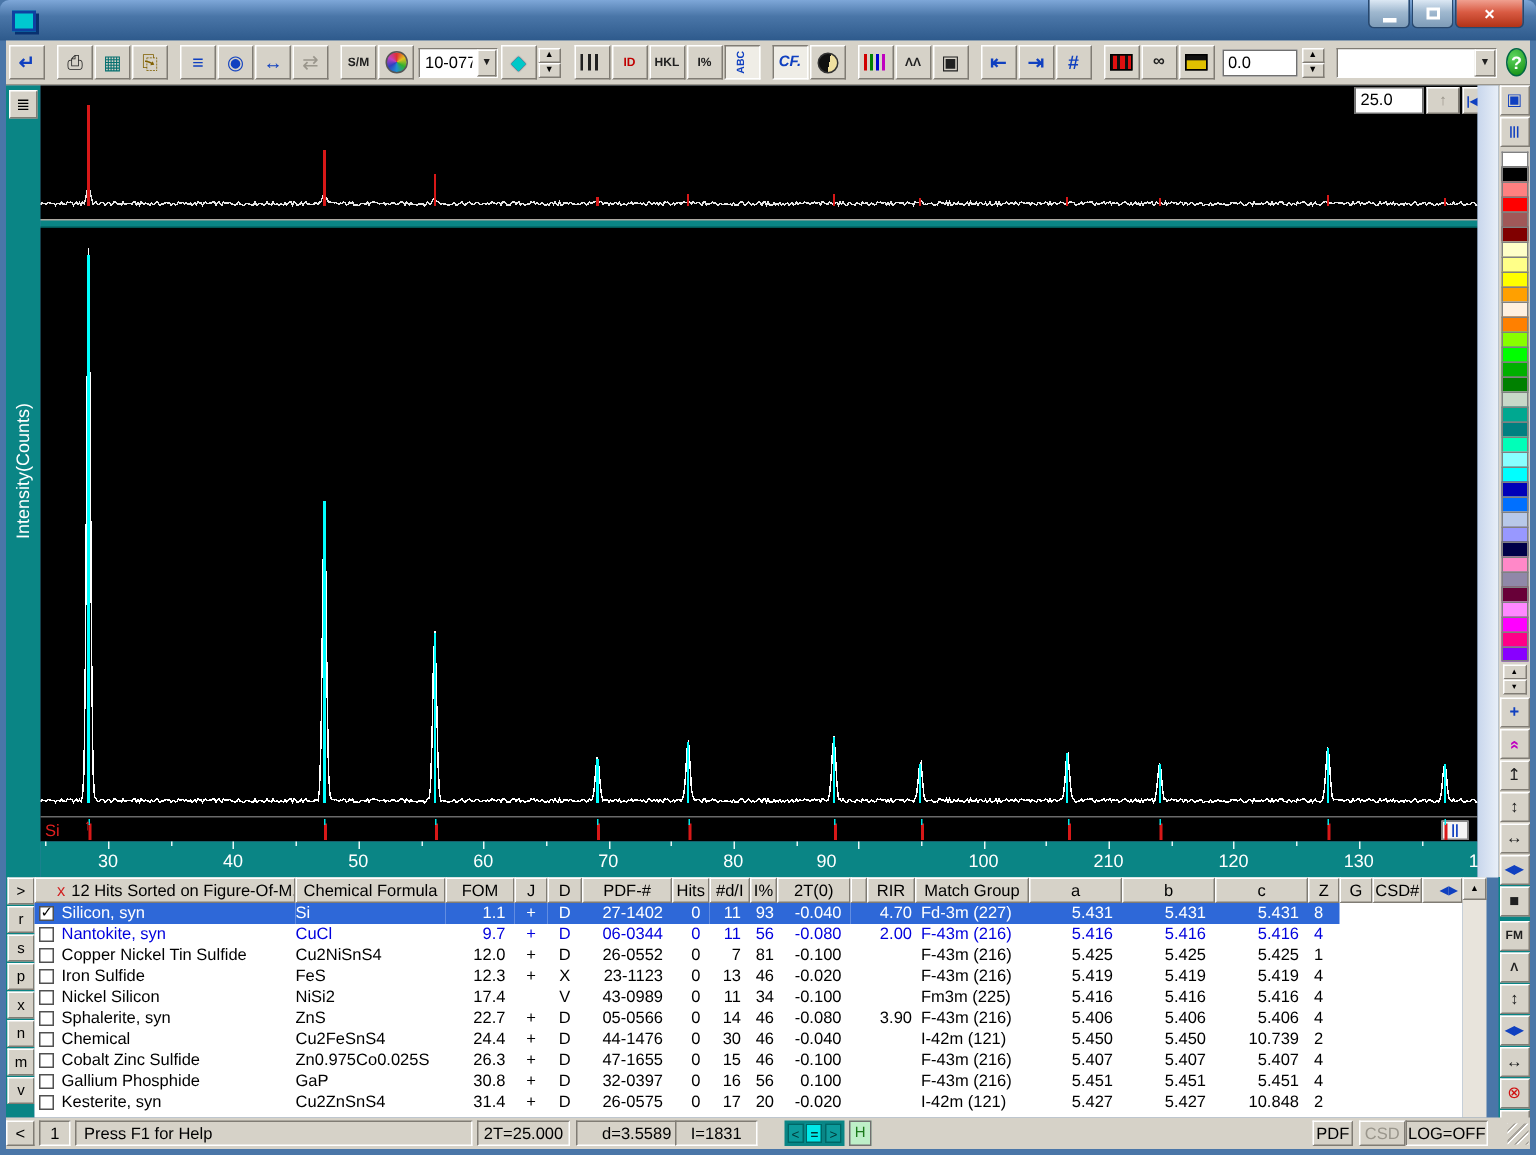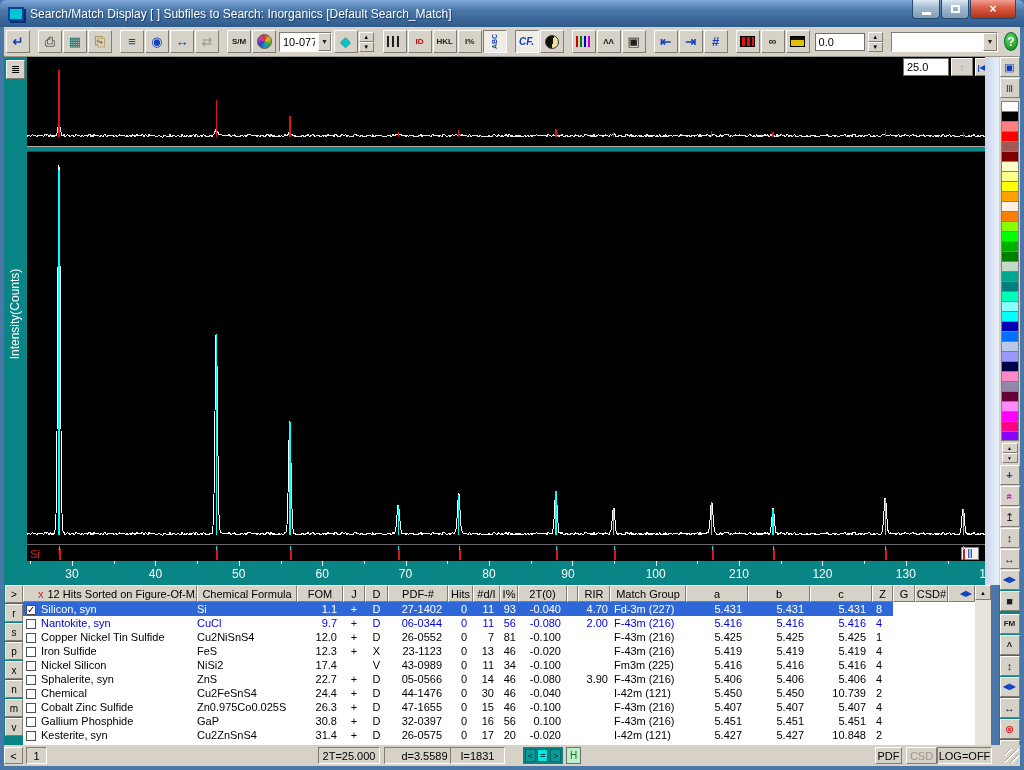--- a/index.html
+++ b/index.html
@@ -151,21 +151,20 @@
     border:1px solid #707070; color:#1A7A1A; font-size:10px; display:flex; align-items:center; justify-content:center; }
   .grip { position:absolute; right:1px; top:4px; width:14px; height:14px;
     background:repeating-linear-gradient(135deg,transparent 0 3px,#A8A49C 3px 4px,#fff 4px 5px); }
   .graytxt { color:#9A968C; }
 </style>
 </head>
 <body>
 
 <div class="abs titlebar">
   <span class="appicon"></span>
-  <span class="title-text">Search/Match Display [ ] Subfiles to Search: Inorganics [Default Search_Match]</span>
   <span class="wctrls">
     <span class="wbtn min">
         <span class="minbar"></span>
       </span>
     <span class="wbtn res">
         <span class="resbox"></span>
       </span>
     <span class="wbtn close">×</span>
   </span>
 </div>
@@ -361,21 +360,21 @@
     <span class="lab" style="left:128.4px">40</span>
     <span class="tick" style="left:128.4px;height:5px"></span>
     <span class="lab" style="left:211.8px">50</span>
     <span class="tick" style="left:211.8px;height:5px"></span>
     <span class="lab" style="left:295.2px">60</span>
     <span class="tick" style="left:295.2px;height:5px"></span>
     <span class="lab" style="left:378.5px">70</span>
     <span class="tick" style="left:378.5px;height:5px"></span>
     <span class="lab" style="left:461.9px">80</span>
     <span class="tick" style="left:461.9px;height:5px"></span>
-    <span class="lab" style="left:541px">90</span>
+    <span class="lab" style="left:524px">90</span>
     <span class="tick" style="left:545.3px;height:5px"></span>
     <span class="lab" style="left:628.7px">100</span>
     <span class="tick" style="left:628.7px;height:5px"></span>
     <span class="lab" style="left:712.0px">210</span>
     <span class="tick" style="left:712.0px;height:5px"></span>
     <span class="lab" style="left:795.4px">120</span>
     <span class="tick" style="left:795.4px;height:5px"></span>
     <span class="lab" style="left:878.8px">130</span>
     <span class="tick" style="left:878.8px;height:5px"></span>
     <span class="lab" style="left:962.2px">140</span>
@@ -762,20 +761,21 @@
     </div>
 </div>
 
 <div class="abs tscroll">
   <span class="up">▲</span>
 </div>
 
 <div class="abs statusbar">
   <span class="seg btn" style="left:0;width:19px">&lt;</span>
   <span class="seg" style="left:22px;width:21px;justify-content:center">1</span>
+  <span class="seg" style="left:46px;width:265px">Press F1 for Help</span>
   <span class="seg" style="left:314px;width:62px;justify-content:center">2T=25.000</span>
   <span class="seg" style="left:380px;width:81px;justify-content:center">d=3.5589</span>
   <span class="seg" style="left:446px;width:55px;justify-content:center">I=1831</span>
   <span class="navwidget">
     <span>&lt;</span>
     <span class="on">=</span>
     <span>&gt;</span>
   </span>
   <span class="hbtn">H</span>
   <span class="seg btn" style="left:871px;width:27px">PDF</span>

